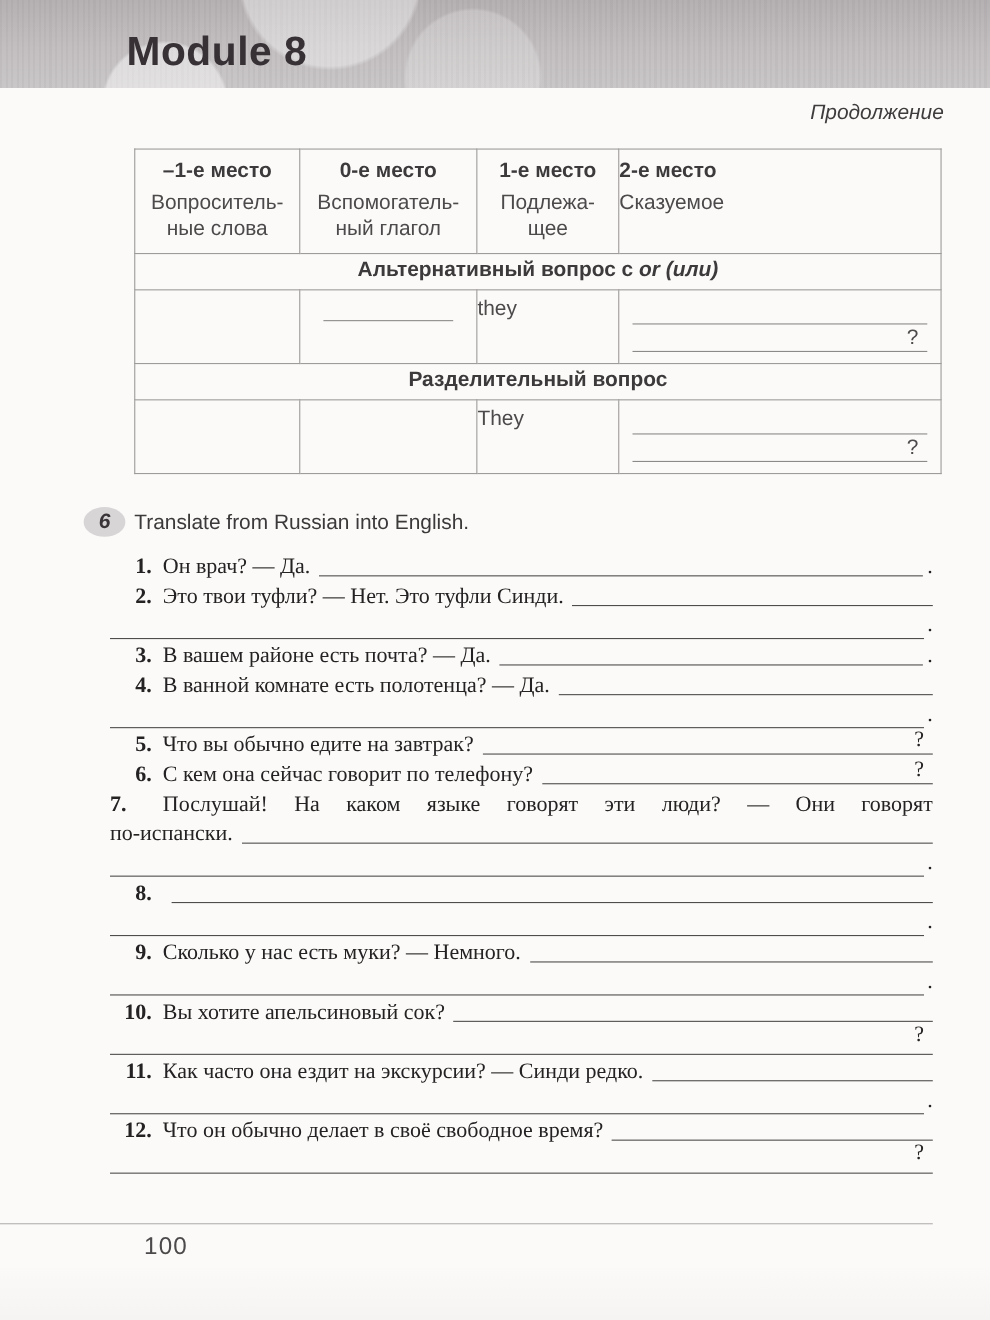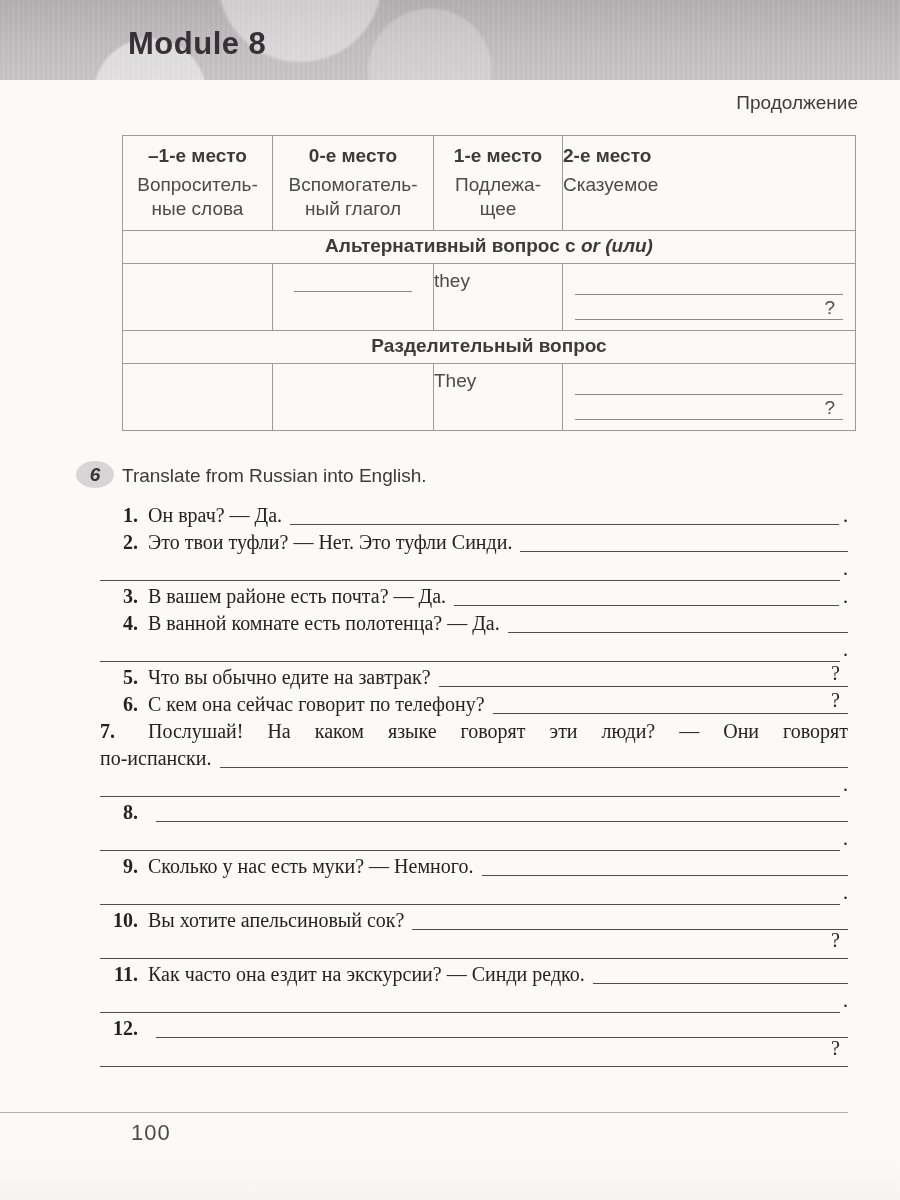--- a/index.html
+++ b/index.html
@@ -19,27 +19,27 @@
   .header-band{
     position:absolute;left:0;top:0;width:900px;height:80px;
     background:
       radial-gradient(circle at 150px 95px, rgba(255,255,255,.45) 0 55px, rgba(255,255,255,0) 58px),
       radial-gradient(circle at 300px -20px, rgba(255,255,255,.38) 0 80px, rgba(255,255,255,0) 84px),
       radial-gradient(circle at 430px 70px, rgba(255,255,255,.22) 0 60px, rgba(255,255,255,0) 63px),
       repeating-linear-gradient(90deg, rgba(80,74,78,.05) 0 2px, rgba(0,0,0,0) 2px 5px),
       linear-gradient(180deg,#b5b0b2 0,#c3bfc0 55%,#cac7c8 100%);
   }
   .module-title{
-    position:absolute;left:128px;top:26px;
-    font-size:31px;font-weight:bold;letter-spacing:.5px;
+    position:absolute;left:115px;top:26px;
+    font-size:37px;font-weight:bold;letter-spacing:.5px;
     color:#373136;
   }
   .continuation{
     position:absolute;right:42px;top:92px;
-    font-size:19px;color:#3e3c3c;
+    font-size:19px;font-style:italic;color:#3e3c3c;
   }
 
   
   table.gtable{
     position:absolute;left:122px;top:135px;
     width:733px;border-collapse:collapse;table-layout:fixed;
     font-size:19px;color:#474545;
   }
   .gtable td,.gtable th{
     border:1px solid #9e9b9a;
@@ -298,20 +298,21 @@
           <span class="fill"></span>
         </div>
         <div class="li-row cont">
           <span class="fill"></span>
           <span class="tail">.</span>
         </div>
       </div>
       <div class="item">
         <div class="li-row">
           <span class="num">12.</span>
+          <span class="txt">Что он обычно делает в своё свободное время?</span>
           <span class="fill"></span>
         </div>
         <div class="li-row cont">
           <span class="fill">
             <span class="tail abs">?</span>
           </span>
         </div>
       </div>
     </div>
 

